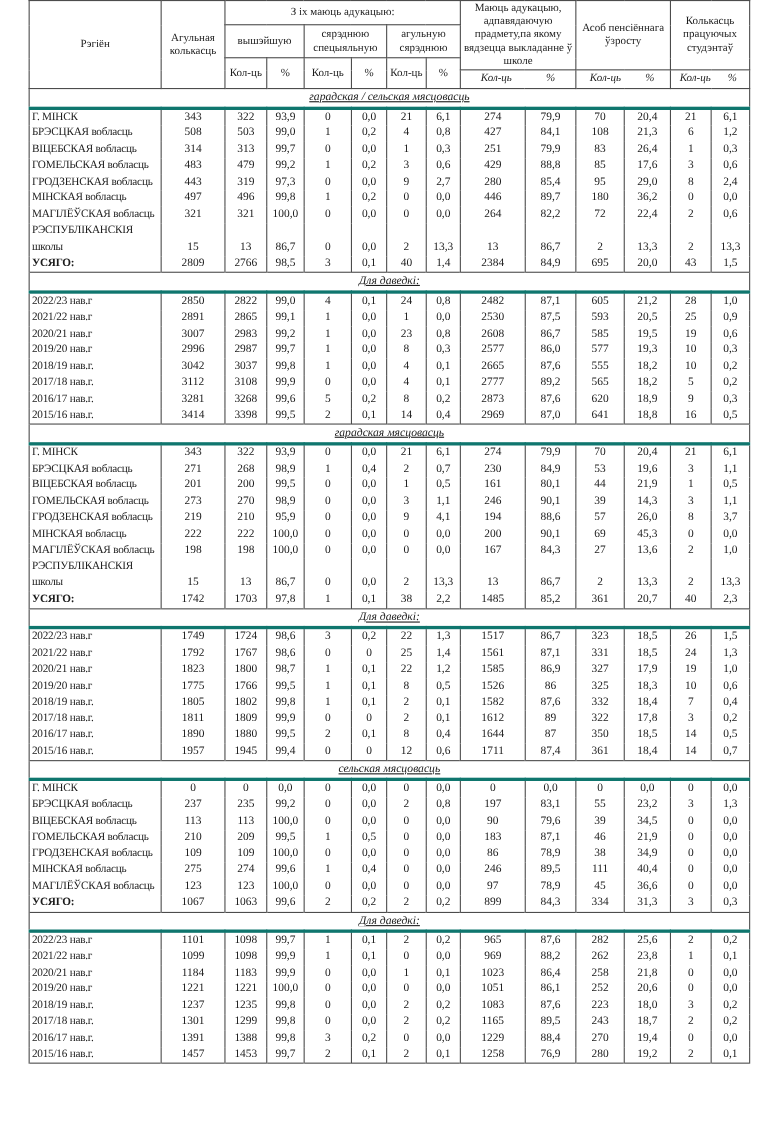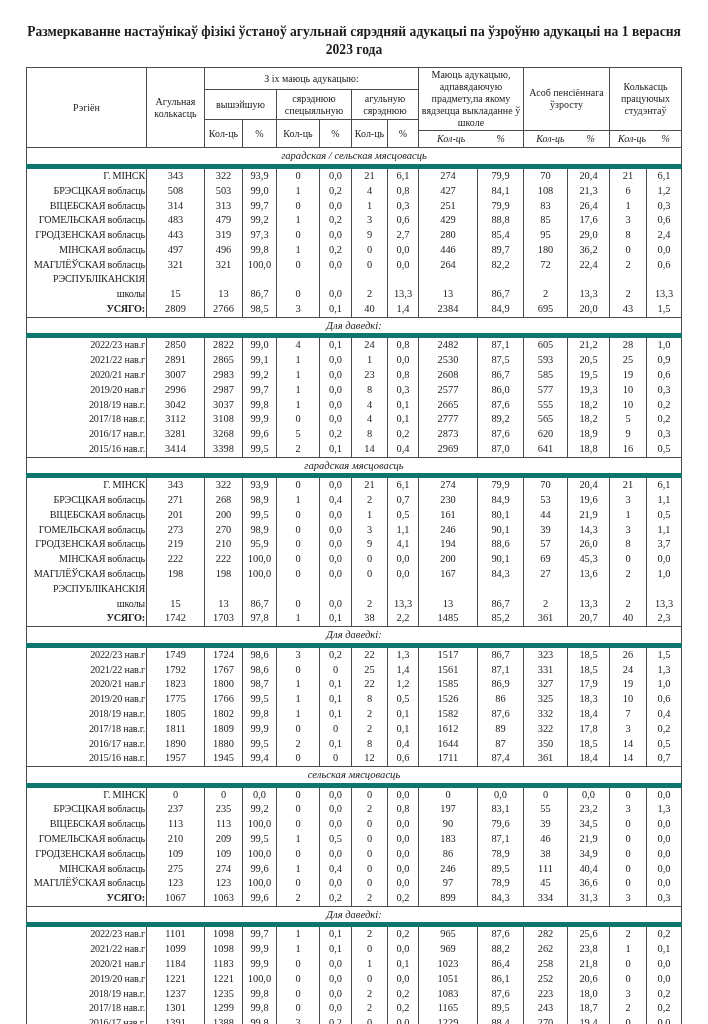--- a/index.html
+++ b/index.html
@@ -15,32 +15,31 @@
        line-height:12px;padding:1px 2px;text-align:center;vertical-align:middle;}
   tr.hr1{height:22px;} tr.hr2{height:30px;} tr.hr3{height:9px;} tr.hr4{height:17px;}
   th.split{padding:0;font-style:italic;}
   th.split span{display:inline-block;font-size:10px;}
   th.split .sp-count{width:57%;}
   th.split .sp-pct{width:38%;}
   
   tbody td{border-left:1px solid #4c4c4c;border-right:1px solid #4c4c4c;
        border-top:none;border-bottom:none;padding:0 1px;line-height:14.8px;
        vertical-align:bottom;}
-  td.lbl{text-align:right;font-size:10.2px;letter-spacing:-0.2px;padding-left:2px;}
+  td.lbl{text-align:left;font-size:10.2px;letter-spacing:-0.2px;padding-left:2px;}
   td.lbl.b{font-weight:bold;font-family:Liberation Serif, serif;}
   td.num{text-align:center;font-size:10.4px;}
   tr.sec-row td.sec{border:none;border-top:1px solid #4c4c4c;
-       border-bottom:5px solid #0f766e;text-align:center;font-style:italic;
-       font-size:10.6px;line-height:15.5px;padding:0;}
+       border-bottom:3px solid #0f766e;text-align:center;font-style:italic;
+       font-size:10.6px;line-height:15.5px;padding:0;text-decoration:underline;}
 </style>
 </head>
 <body>
 
 <div class="page">
-  <div class="doc-title">Размеркаванне настаўнікаў фізікі ўстаноў агульнай сярэдняй адукацыі па ўзроўню адукацыі на 1 верасня 2023 года</div>
 
   <table class="tbl">
     <colgroup>
       <col style="width:120px">
         <col style="width:58px">
       <col style="width:38px">
         <col style="width:34px">
       <col style="width:43px">
         <col style="width:32px">
       <col style="width:36px">

